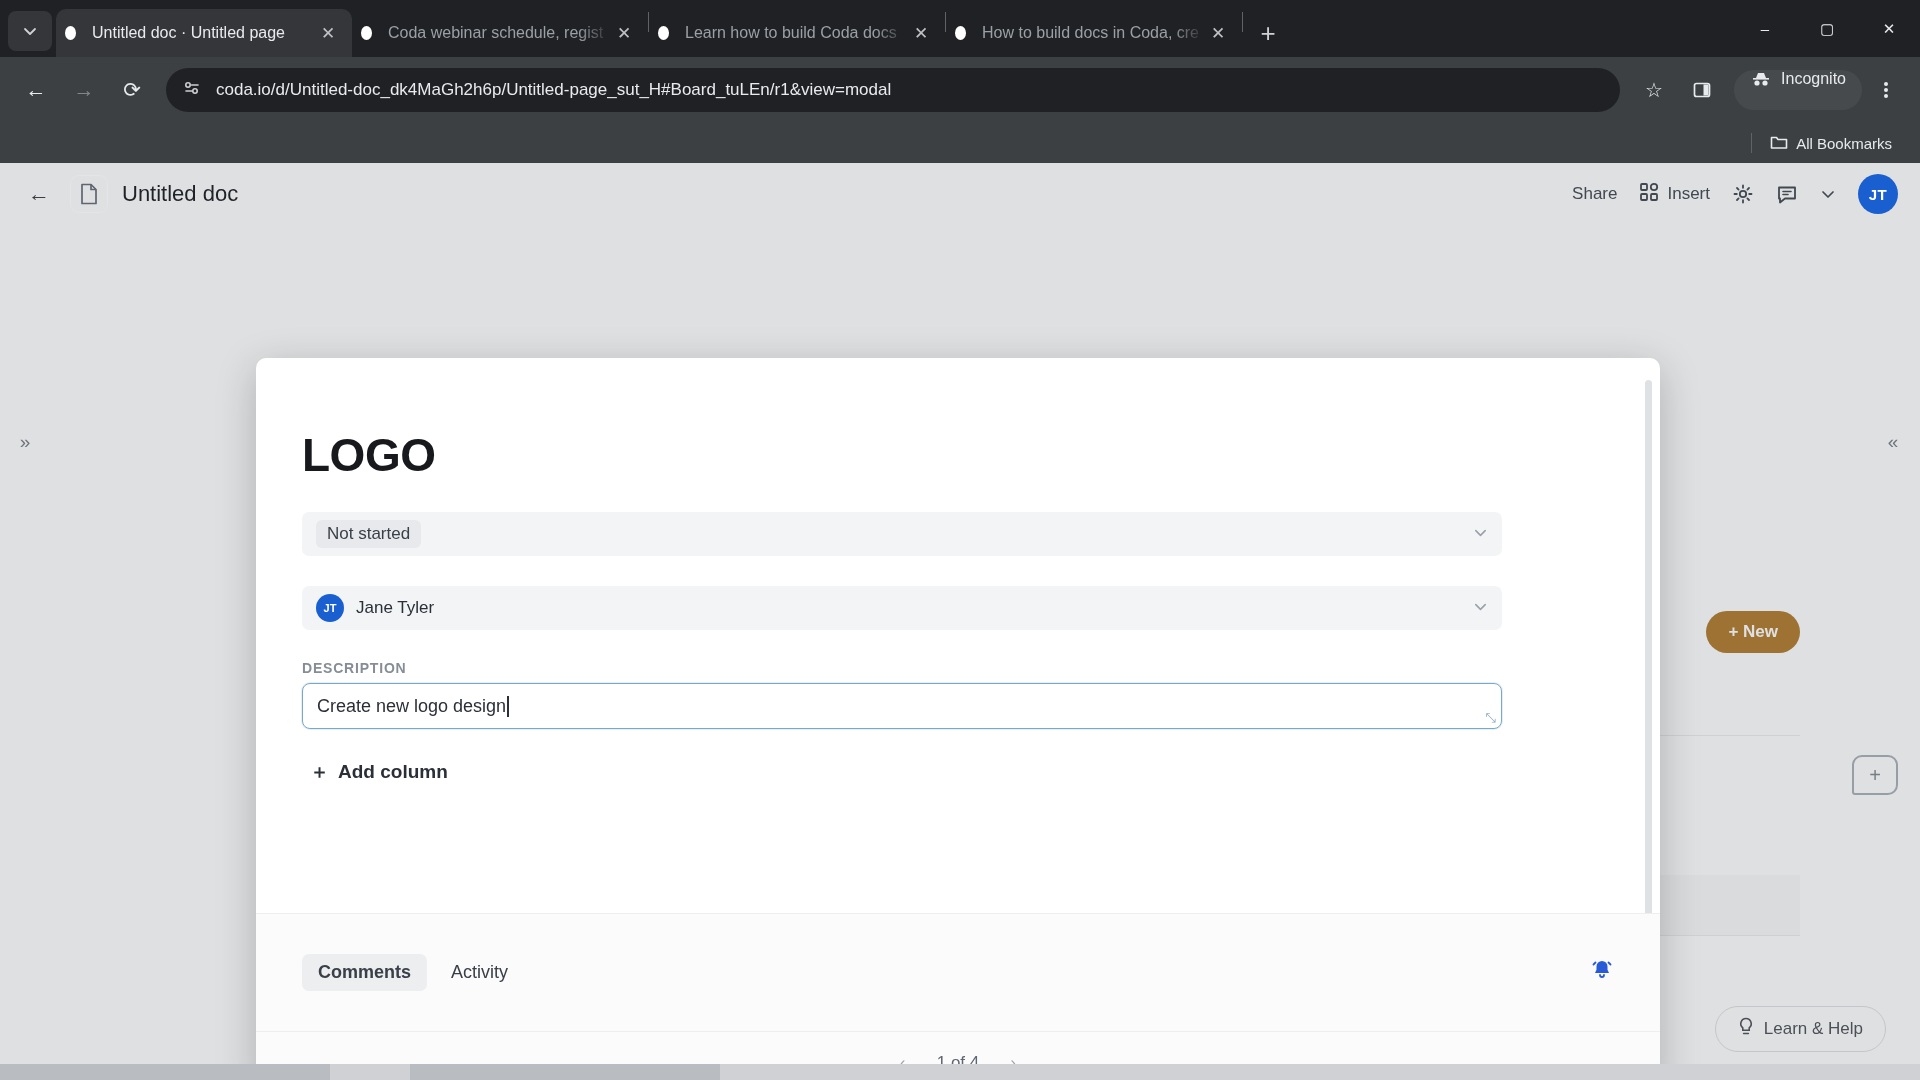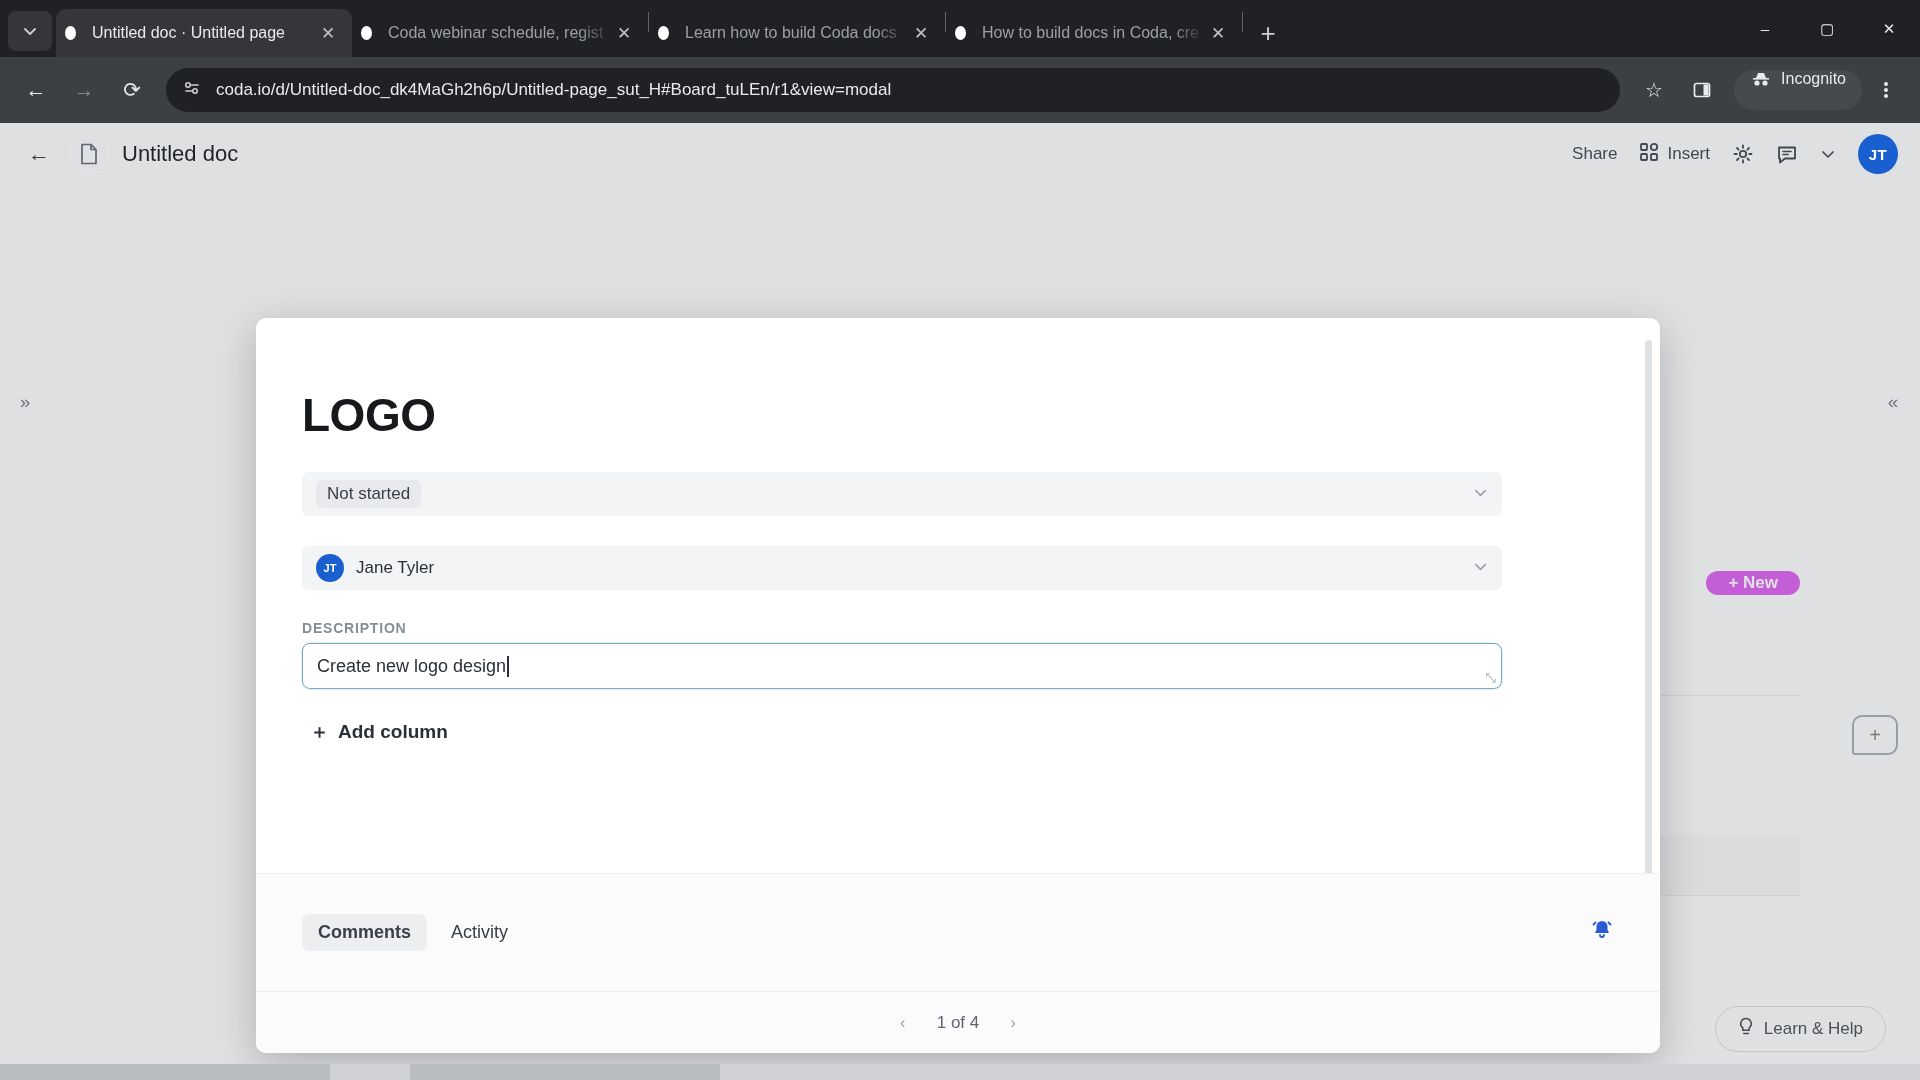--- a/index.html
+++ b/index.html
@@ -119,21 +119,21 @@
   .canvas { position: absolute; inset: 62px 0 0 0; background: #ffffff; }
   .chev-left {
     position: absolute; left: 8px; top: 200px; width: 34px; height: 34px;
     display: flex; align-items: center; justify-content: center; color: #5f6571; font-size: 19px;
   }
   .chev-right {
     position: absolute; right: 10px; top: 200px; width: 34px; height: 34px;
     display: flex; align-items: center; justify-content: center; color: #5f6571; font-size: 19px;
   }
   .new-btn {
-    position: absolute; right: 120px; top: 386px; height: 24px; background: #d946ef;
+    position: absolute; right: 120px; top: 386px; height: 42px; background: #a16207;
     color: #fff; border-radius: 21px; display: flex; align-items: center;
     padding: 0 22px; gap: 7px; font-size: 17px; font-weight: bold;
   }
   .bg-line1 { position: absolute; right: 120px; top: 510px; width: 300px; height: 1px; background: #e7e9ec; }
   .bg-line2 { position: absolute; right: 120px; top: 710px; width: 300px; height: 1px; background: #e7e9ec; }
   .bg-tile { position: absolute; right: 120px; top: 650px; width: 300px; height: 60px; background: #f7f8f9; }
   .comment-bubble {
     position: absolute; right: 22px; top: 530px; width: 46px; height: 40px;
     border: 2px solid #9aa1ab; border-radius: 10px 10px 10px 3px;
     display: flex; align-items: center; justify-content: center; color: #6b727c; font-size: 20px;
@@ -321,20 +321,31 @@
 
     <div class="kebab">
       <div>
           <span></span>
           <span></span>
           <span></span>
         </div>
     </div>
   </div>
 
+  <div class="bookmarks">
+    <div class="bm-sep"></div>
+    <div class="bm-item">
+      <span>
+        <svg width="18" height="16" viewBox="0 0 18 16">
+            <path d="M1.5 3.5h5l1.5 2h8.5v8.5h-15z" fill="none" stroke="#e8eaed" stroke-width="1.6" stroke-linejoin="round"></path>
+          </svg>
+      </span>
+      <span>All Bookmarks</span>
+    </div>
+  </div>
 
   <div class="app">
 
     <div class="app-header">
       <div class="backarrow">←</div>
       <div class="doc-icon">
         <svg width="20" height="22" viewBox="0 0 20 22">
             <path d="M3 1.5h9l5 5v14H3z" fill="none" stroke="#5f6571" stroke-width="1.7" stroke-linejoin="round"></path>
             <path d="M12 1.5v5h5" fill="none" stroke="#5f6571" stroke-width="1.7" stroke-linejoin="round"></path>
           </svg>

